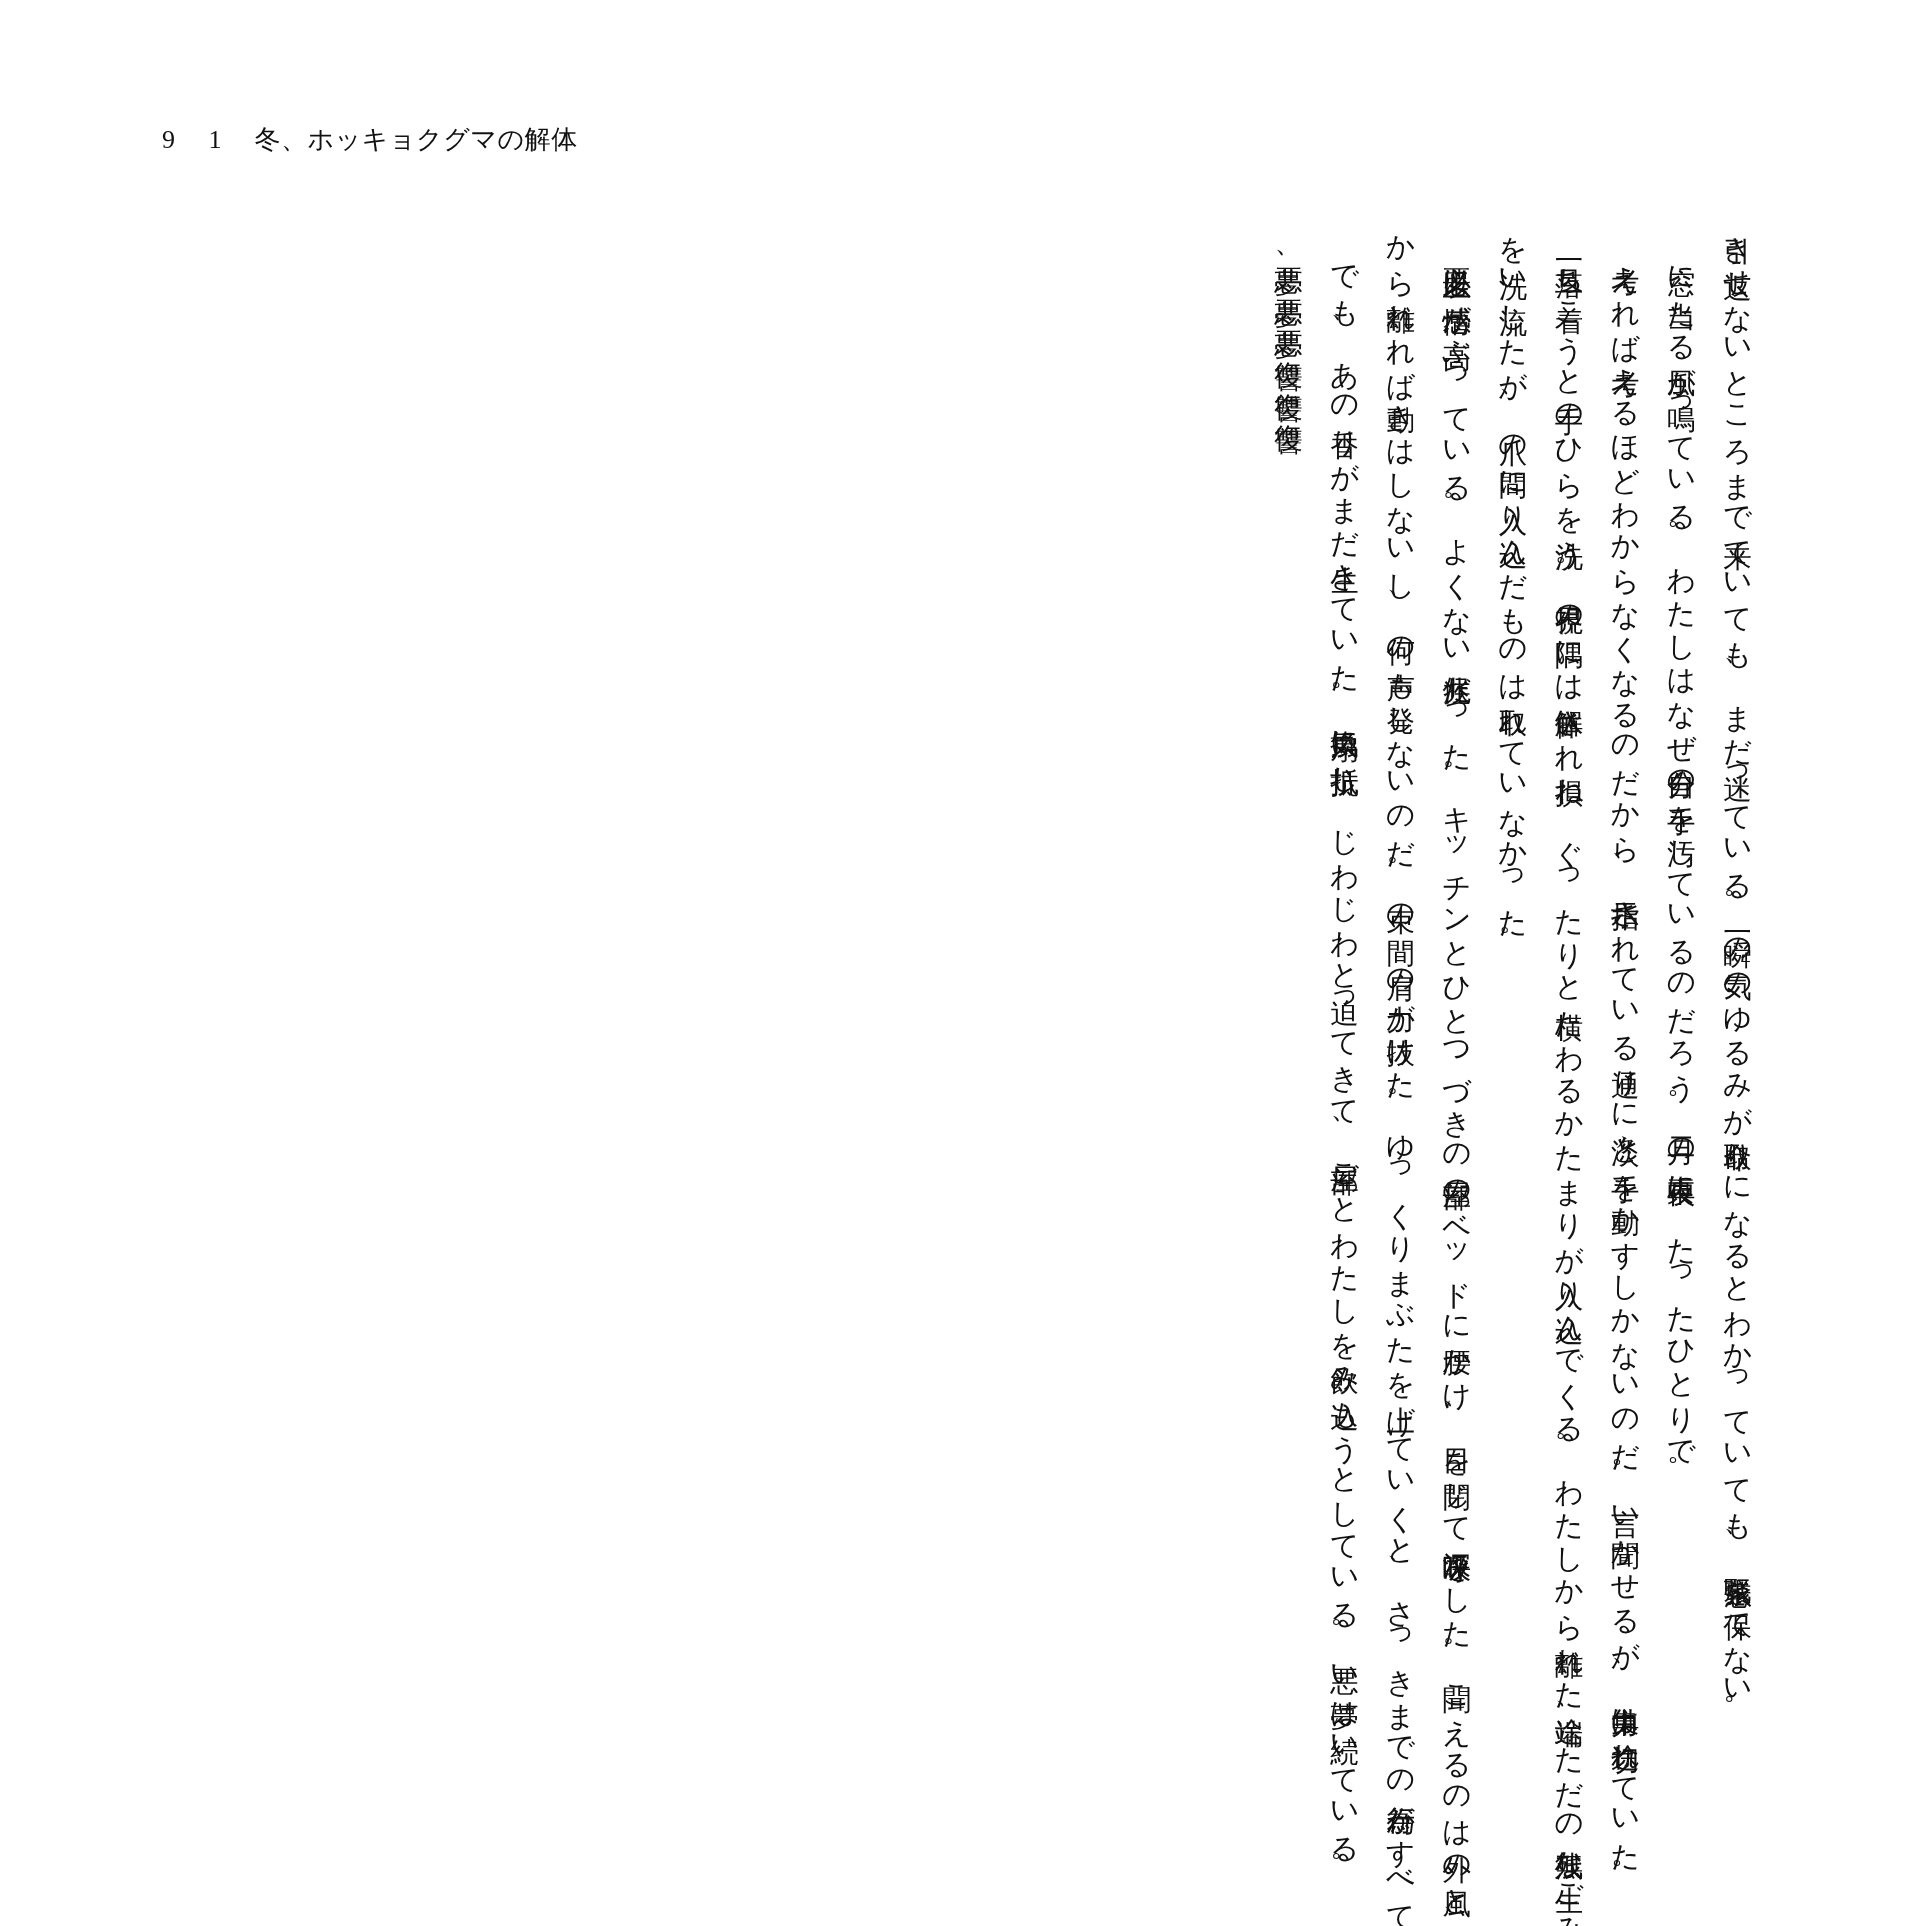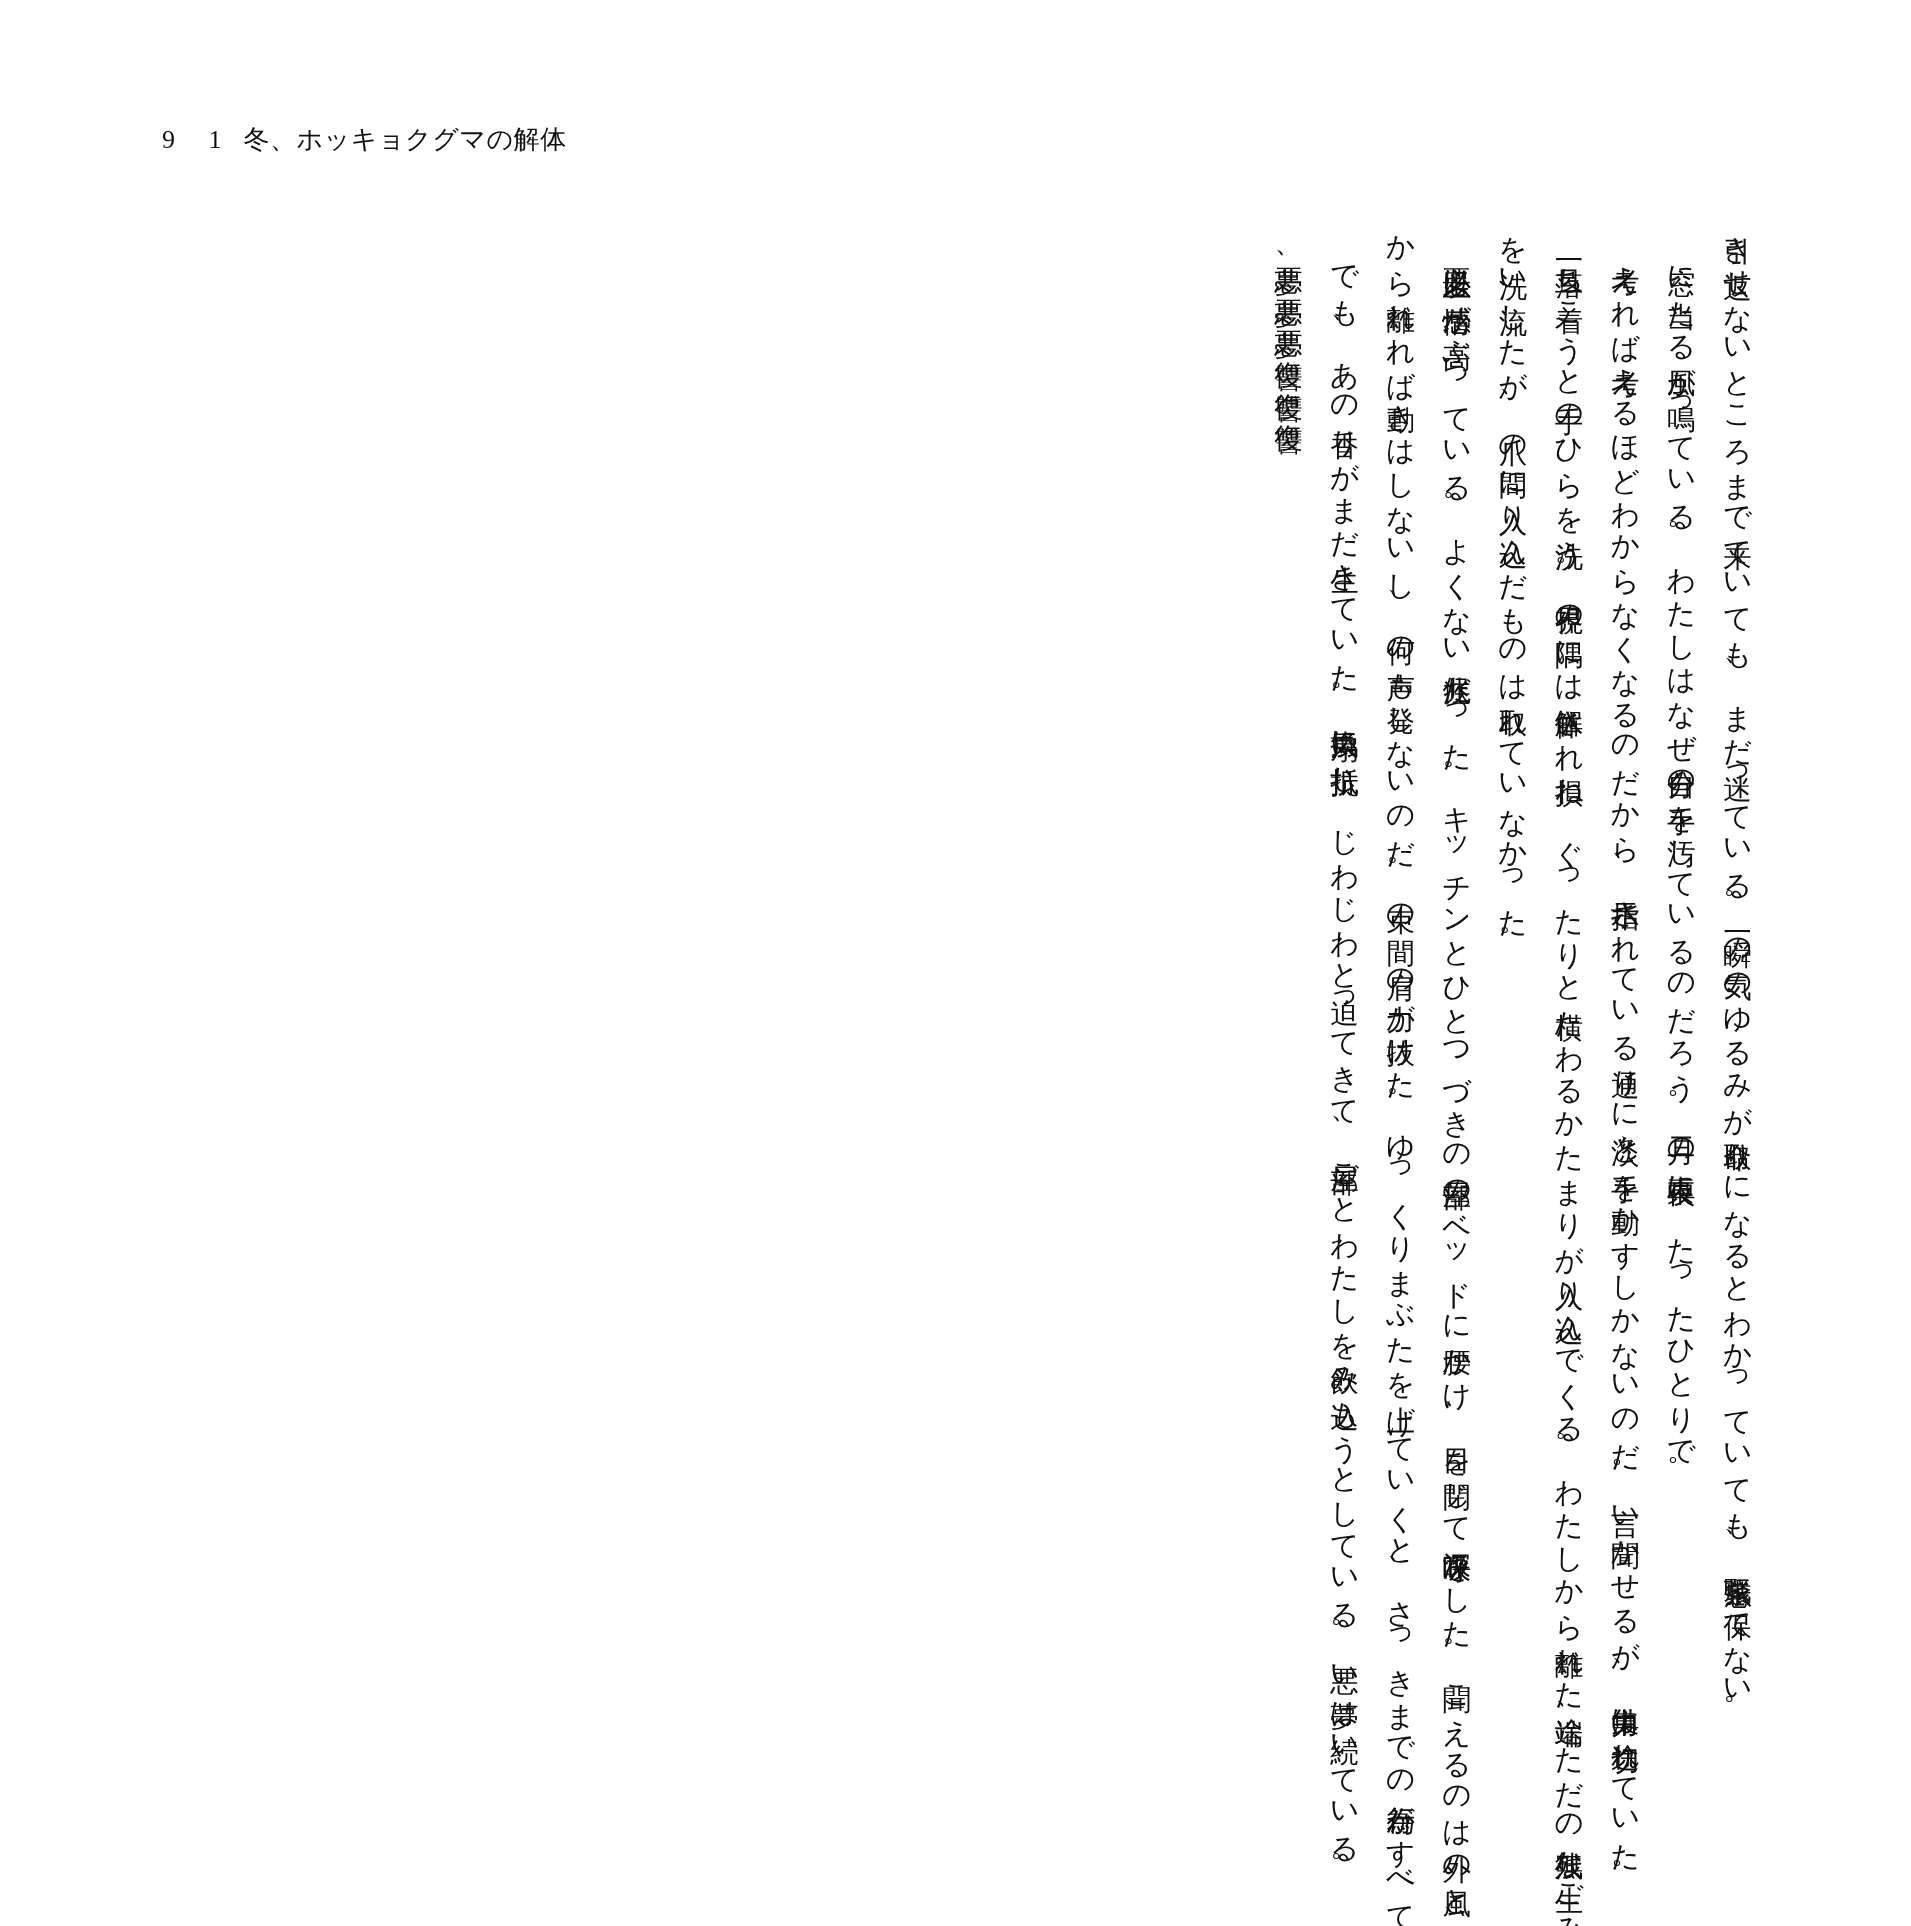--- a/index.html
+++ b/index.html
@@ -35,21 +35,21 @@
     letter-spacing: 0.02em;
   }
   .running-head .chap-num {
     font-size: 26px;
     line-height: 1;
     margin-left: 33px;
   }
   .running-head .chap-title {
     font-size: 26px;
     line-height: 1;
-    margin-left: 22px;
+    margin-left: 33px;
     letter-spacing: 0.02em;
   }
   
   .body-block {
     position: absolute;
     top: 216px;
     right: 146px;
     height: 2388px;
     width: 1599px;
     writing-mode: vertical-rl;

